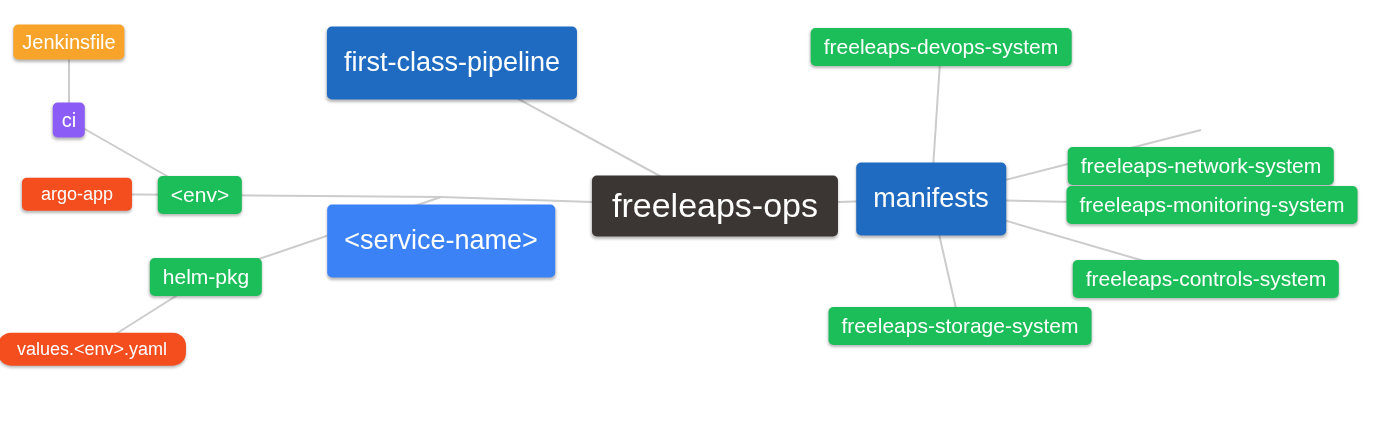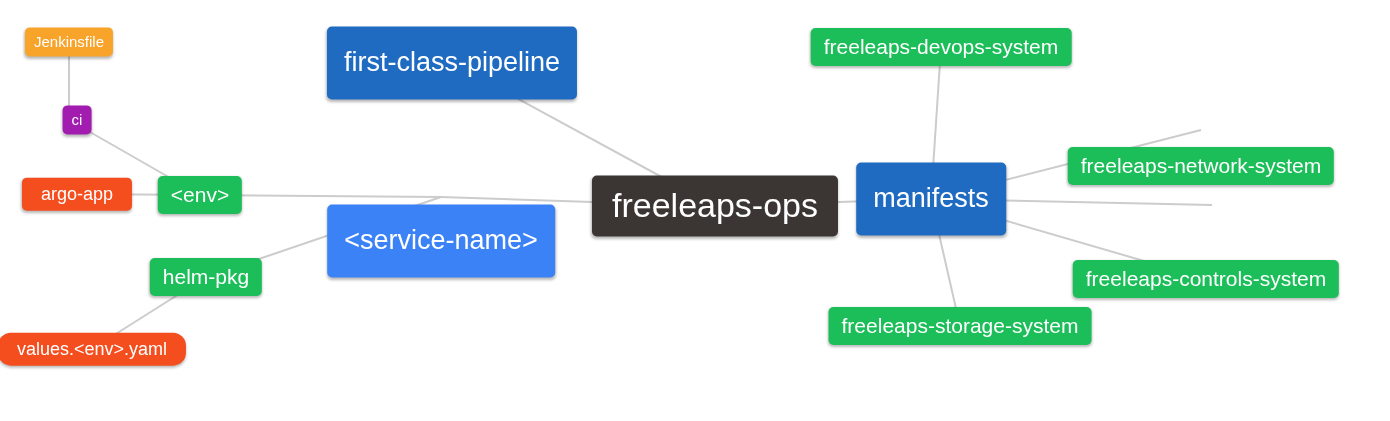--- a/index.html
+++ b/index.html
@@ -33,21 +33,21 @@
     align-items: center;
     justify-content: center;
     line-height: 1.15;
     cursor: default;
     user-select: none;
   }
   .node.xl { font-size: 34px; padding: 11px 20px; }
   .node.lg { font-size: 27px; padding: 21px 17px; }
   .node.md { font-size: 21px; padding: 7px 13px; }
   .node.sm { font-size: 18px; padding: 6px 19px; }
-  .node.xs { font-size: 15px; padding: 6px 9px;  }
+  .node.xs { font-size: 20px; padding: 6px 9px;  }
 </style>
 </head>
 <body>
 
 <div id="canvas">
   <svg id="edges" width="1390" height="421" viewBox="0 0 1390 421">
       <line x1="69" y1="42" x2="69" y2="120" stroke="#cccccc" stroke-width="2"></line>
       <line x1="69" y1="120" x2="200" y2="195" stroke="#cccccc" stroke-width="2"></line>
       <line x1="77" y1="194" x2="200" y2="195" stroke="#cccccc" stroke-width="2"></line>
       <line x1="200" y1="195" x2="441" y2="197" stroke="#cccccc" stroke-width="2"></line>
@@ -62,21 +62,22 @@
       <line x1="931" y1="199" x2="1206" y2="279" stroke="#cccccc" stroke-width="2"></line>
       <line x1="931" y1="199" x2="960" y2="326" stroke="#cccccc" stroke-width="2"></line>
     </svg>
 
 <div class="node xl" style="left: 715px; top: 206px; background: rgb(59, 54, 51); text-align: right;">freeleaps-ops</div>
     <div class="node lg" style="left: 452px; top: 63px; background: rgb(31, 107, 193);">first-class-pipeline</div>
     <div class="node lg" style="left: 441px; top: 197px; background: #3b82f6; margin-top: 44px;">&lt;service-name&gt;</div>
     <div class="node lg" style="left: 931px; top: 199px; background: rgb(31, 107, 193);">manifests</div>
     <div class="node md" style="left: 200px; top: 195px; background: rgb(27, 190, 88);">&lt;env&gt;</div>
     <div class="node md" style="left: 206px; top: 277px; background: rgb(27, 190, 88);">helm-pkg</div>
-    <div class="node xs" style="left: 77px; top: 120px; background: #a21caf;">ci</div>
+    <div class="node xs" style="left: 69px; top: 120px; background: #8b5cf6;">ci</div>
     <div class="node sm" style="left: 77px; top: 194px; background: rgb(244, 77, 30);">argo-app</div>
     <div class="node sm" style="left: 92px; top: 349px; background: rgb(244, 77, 30); border-radius: 13px;">values.&lt;env&gt;.yaml</div>
     <div class="node xs" style="left: 69px; top: 42px; background: rgb(248, 164, 43);">Jenkinsfile</div>
     <div class="node md" style="left: 941px; top: 47px; background: rgb(27, 190, 88);">freeleaps-devops-system</div>
     <div class="node md" style="left: 1201px; top: 130px; background: rgb(27, 190, 88); margin-top: 36px;">freeleaps-network-system</div>
+    <div class="node md" style="left: 1212px; top: 205px; background: rgb(27, 190, 88);">freeleaps-monitoring-system</div>
     <div class="node md" style="left: 1206px; top: 279px; background: rgb(27, 190, 88);">freeleaps-controls-system</div>
     <div class="node md" style="left: 960px; top: 326px; background: rgb(27, 190, 88);">freeleaps-storage-system</div>
   </div>
 
 </body></html>

